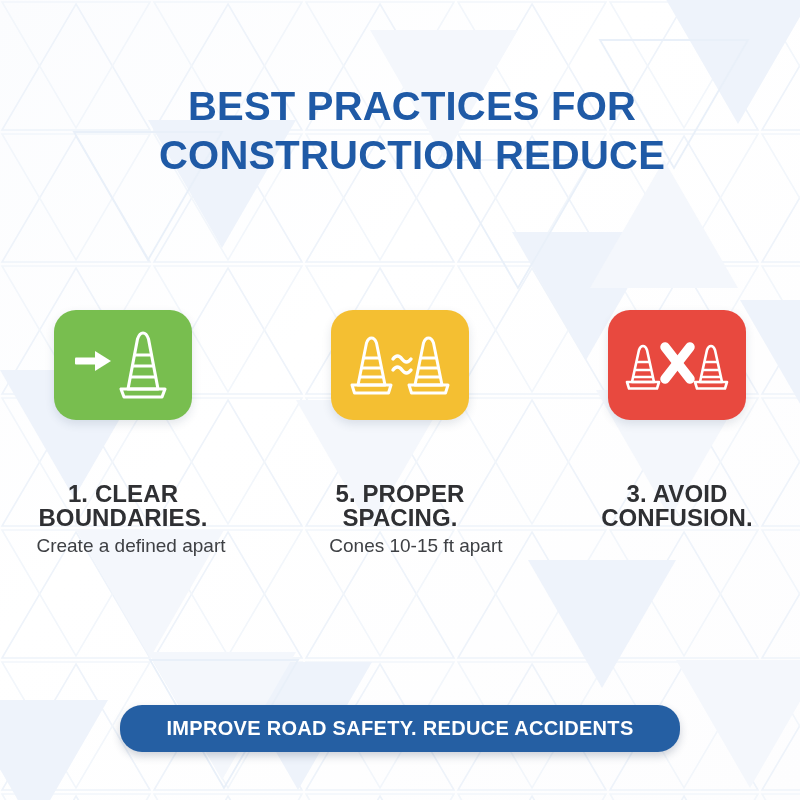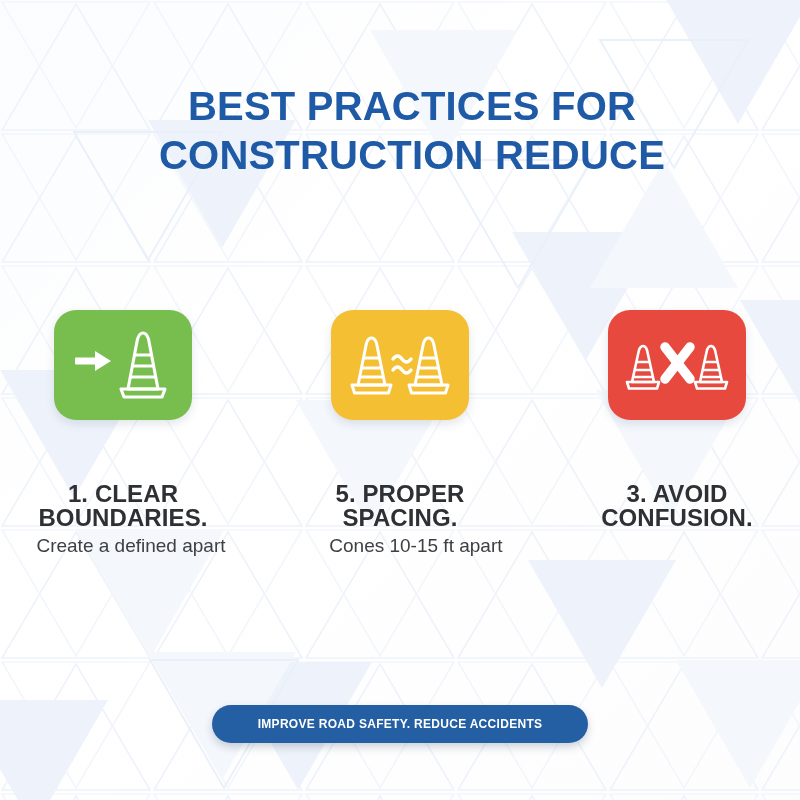--- a/index.html
+++ b/index.html
@@ -104,21 +104,21 @@
     top: 705px;
     left: 0;
     width: 800px;
     z-index: 3;
     display: flex;
     justify-content: center;
   }
   .banner {
     background: #255fa3;
     color: #ffffff;
-    font-size: 12px;
+    font-size: 20px;
     font-weight: bold;
     letter-spacing: 0.3px;
     padding: 12px 46px;
     border-radius: 22px;
     box-shadow: 0 4px 9px rgba(30,50,80,0.22);
     white-space: nowrap;
   }
 </style>
 </head>
 <body>

